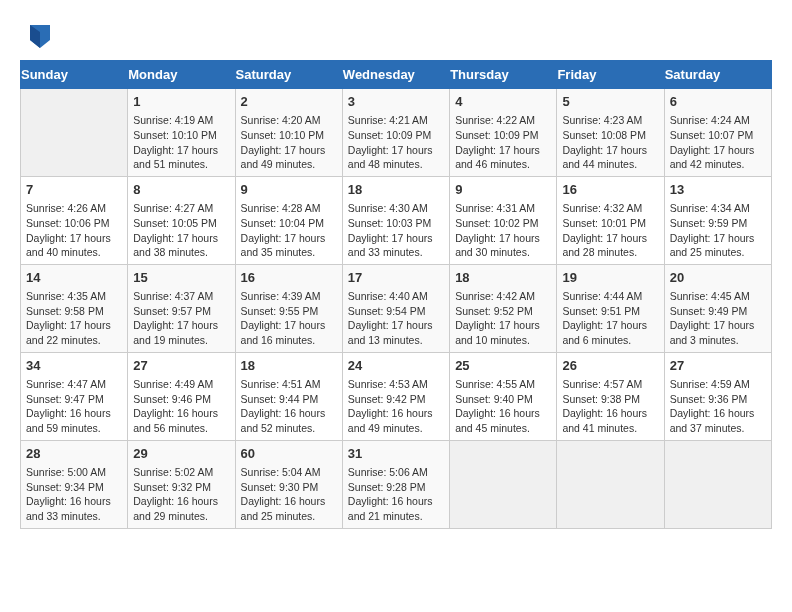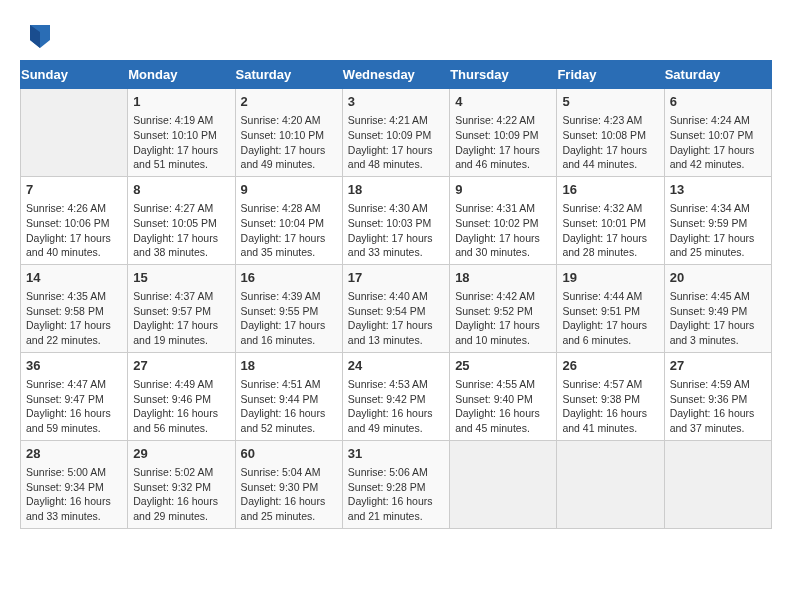--- a/index.html
+++ b/index.html
@@ -208,21 +208,21 @@
           <span class="day-number">19</span>
           <div class="day-info">Sunrise: 4:44 AM<br>Sunset: 9:51 PM<br>Daylight: 17 hours<br>and 6 minutes.</div>
         </td>
         <td>
           <span class="day-number">20</span>
           <div class="day-info">Sunrise: 4:45 AM<br>Sunset: 9:49 PM<br>Daylight: 17 hours<br>and 3 minutes.</div>
         </td>
       </tr>
       <tr>
         <td>
-          <span class="day-number">36</span>
+          <span class="day-number">34</span>
           <div class="day-info">Sunrise: 4:47 AM<br>Sunset: 9:47 PM<br>Daylight: 16 hours<br>and 59 minutes.</div>
         </td>
         <td>
           <span class="day-number">27</span>
           <div class="day-info">Sunrise: 4:49 AM<br>Sunset: 9:46 PM<br>Daylight: 16 hours<br>and 56 minutes.</div>
         </td>
         <td>
           <span class="day-number">18</span>
           <div class="day-info">Sunrise: 4:51 AM<br>Sunset: 9:44 PM<br>Daylight: 16 hours<br>and 52 minutes.</div>
         </td>

